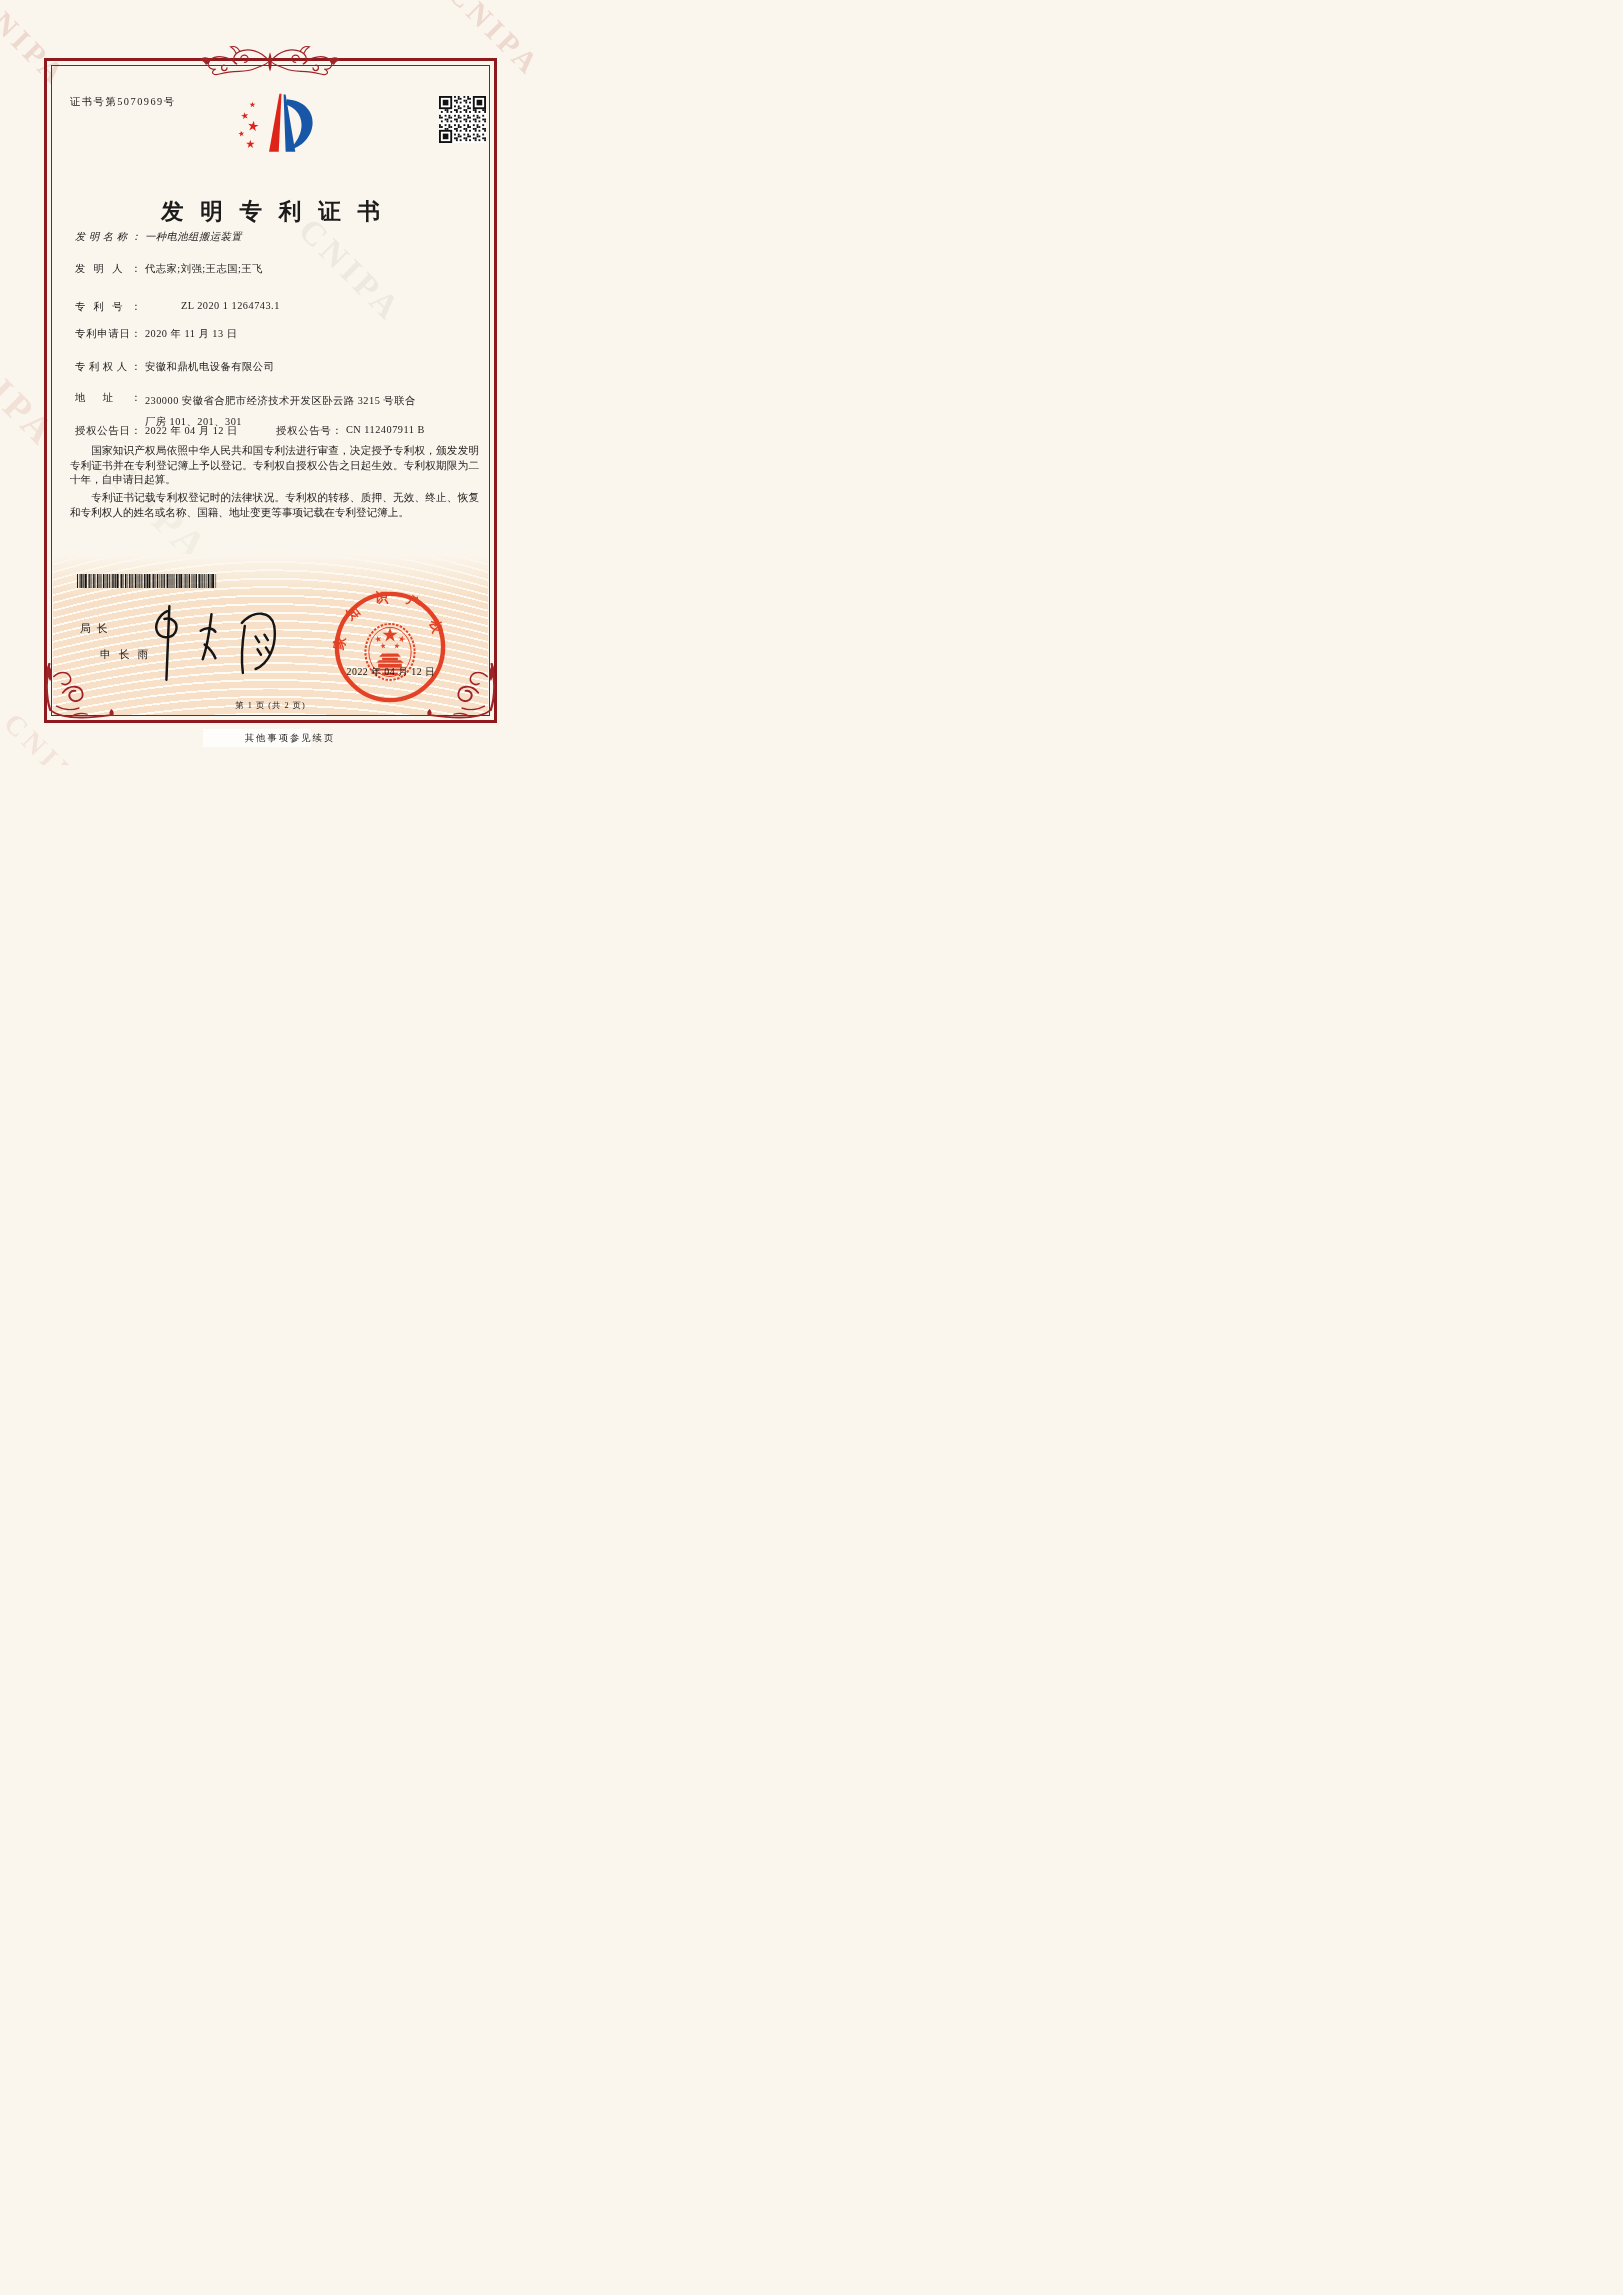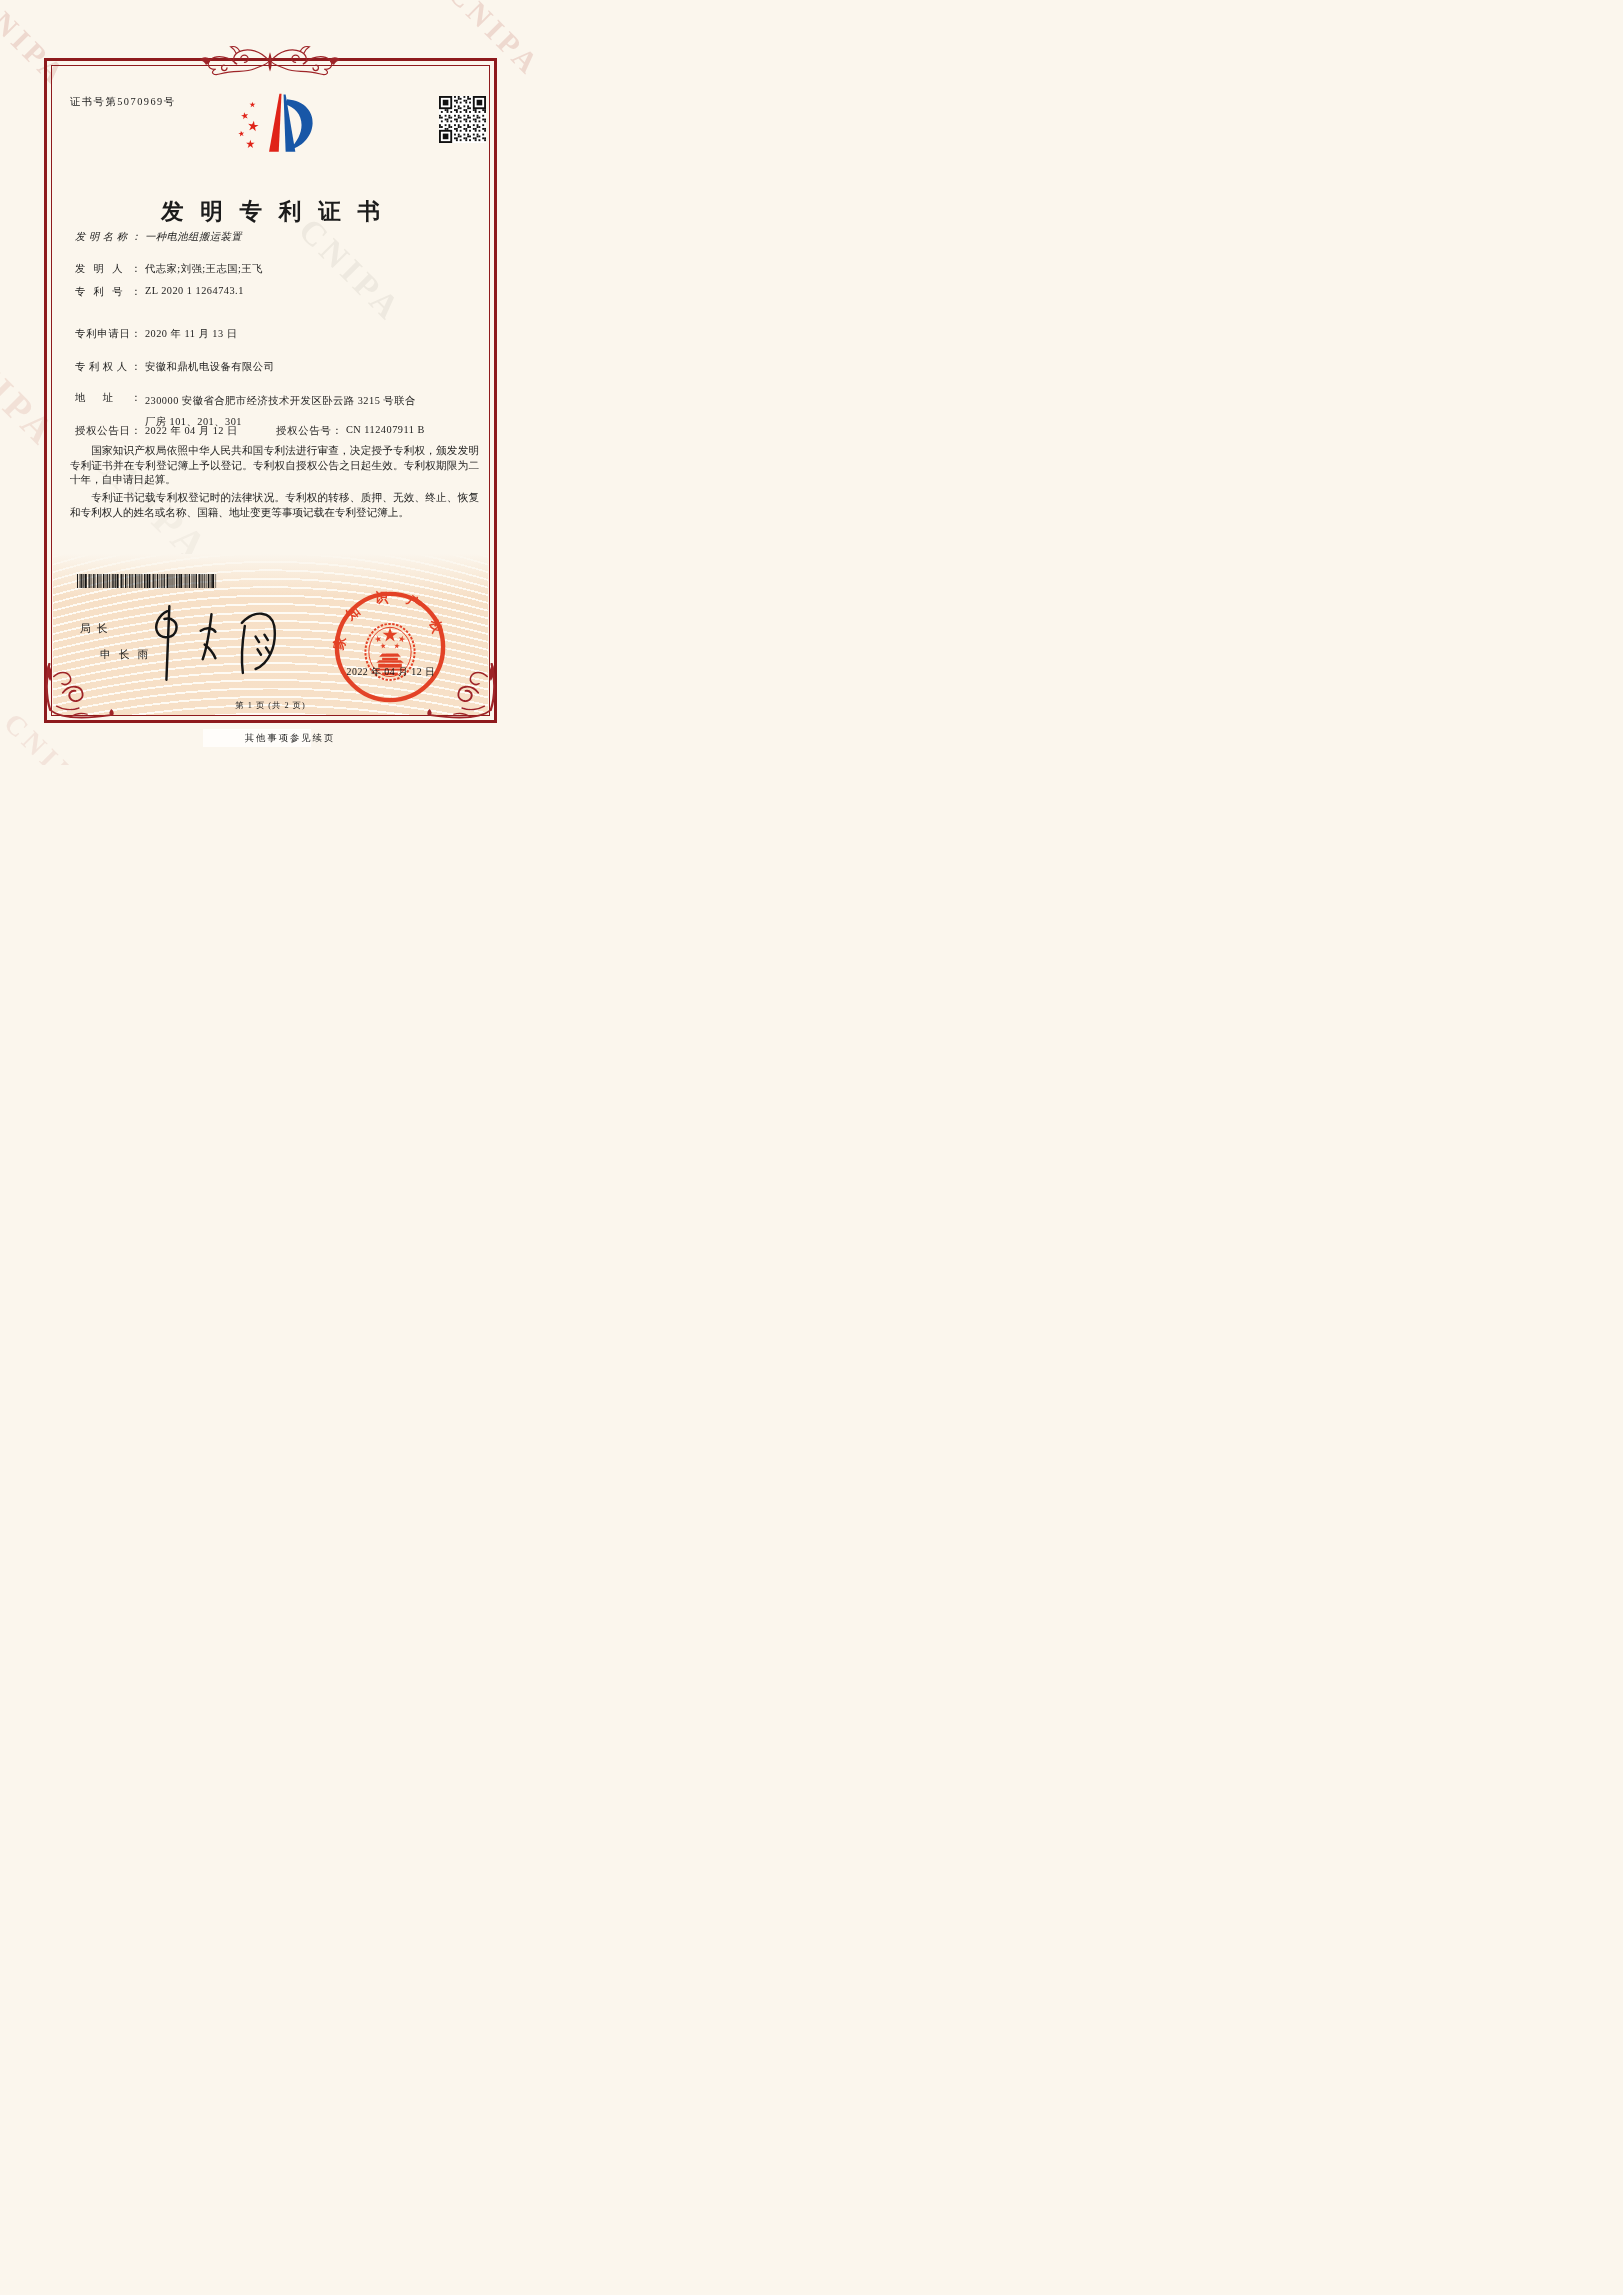--- a/index.html
+++ b/index.html
@@ -30,21 +30,21 @@
   .certno{position:absolute;left:70px;top:95px;font-size:10.3px;letter-spacing:1.5px;z-index:2;}
   .logo{position:absolute;left:231px;top:92px;width:83px;height:63px;z-index:2;}
   .qr{position:absolute;left:439px;top:96px;width:47px;height:47px;background:#fff;z-index:2;}
   .title{position:absolute;left:0;right:0;top:164px;text-align:center;font-size:22.6px;
          font-weight:bold;letter-spacing:16.7px;text-indent:16.7px;z-index:2;margin-top:32px;}
   
   .frow{position:absolute;left:75px;font-size:10.3px;z-index:2;display:flex;align-items:flex-start;}
   .flabel{display:inline-block;width:66px;text-align:justify;text-align-last:justify;
           flex:0 0 66px;margin-right:3.9px;}
   .fvalue{letter-spacing:0.5px;}
-  .r1{top:230px;font-style:italic;} .r2{top:262px;} .r3{top:285px;} .r4{top:327px;justify-content:space-between;} .r5{top:360px;}
+  .r1{top:230px;font-style:italic;} .r2{top:262px;} .r3{top:300px;gap:36px;} .r4{top:327px;justify-content:space-between;} .r5{top:360px;}
   .r6{top:391px;} .r6 .fvalue div{line-height:20.6px;}
   .r7{top:424px;width:407px;}
   .grant2{position:absolute;left:201px;top:0;display:flex;}
   .r7 .rel{position:relative;width:100%;display:flex;}
   
   .bodytext{position:absolute;left:70px;top:444px;width:409px;font-size:10.6px;
             line-height:14.7px;text-align:justify;z-index:2;}
   .bodytext p{margin:0 0 2.9px 0;text-indent:2em;}
   
   .barcode{position:absolute;left:76px;top:574px;width:143px;height:14.2px;z-index:2;}

